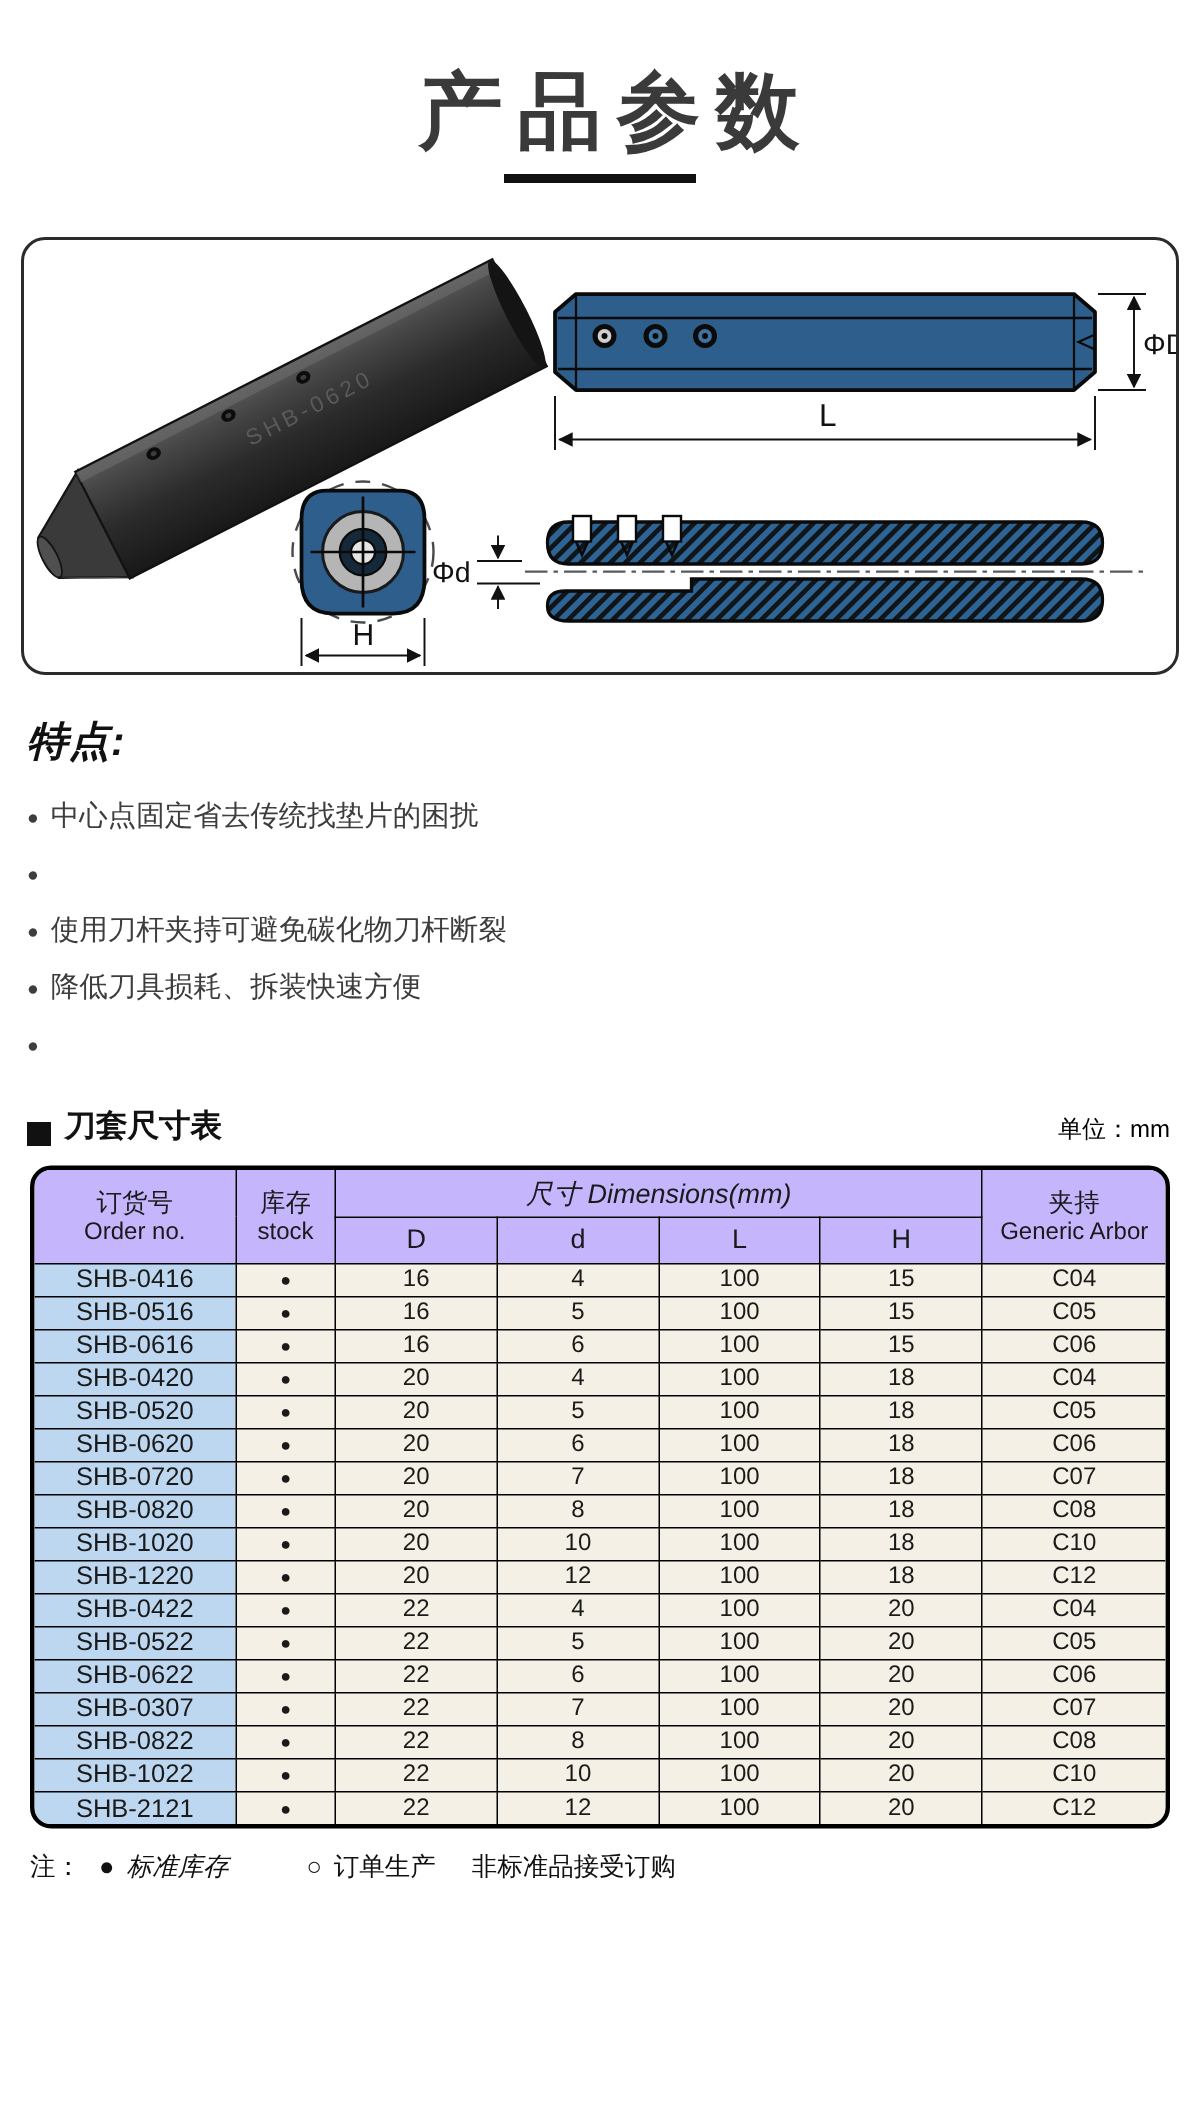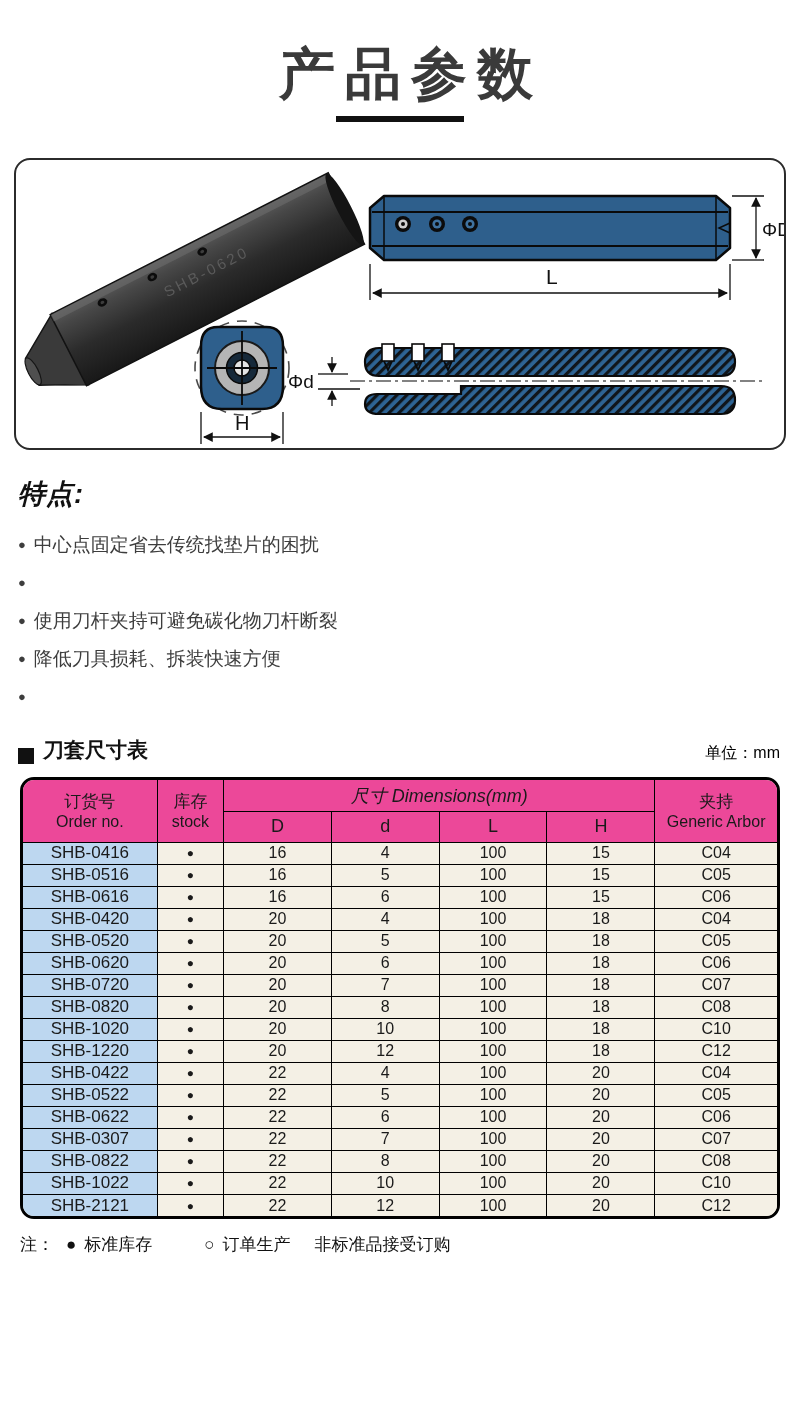--- a/index.html
+++ b/index.html
@@ -55,41 +55,41 @@
   .table-heading .sq { width: 16px; height: 16px; background: #111; display: inline-block; margin-right: 9px; }
   .unit-label { font-size: 16px; color: #000000; }
 
   .table-wrap {
     margin: 13px 20px 0 20px;
     border: 3px solid #000; border-radius: 14px;
     overflow: hidden; background: #f4f0e5;
   }
   table { width: 100%; border-collapse: collapse; table-layout: fixed; }
   th, td { border: 1.5px solid #000; text-align: center; padding: 0; }
-  th { background: #ec4899; font-weight: 400; }
+  th { background: #c4b5fd; font-weight: 400; }
   thead tr { height: 31px; }
   tbody tr { height: 22px; }
   .hdr-two-line { line-height: 1.25; font-size: 16px; color: #1a1a1a; }
   .hdr-two-line .zh { font-size: 17px; }
   .hdr-dims { font-size: 18px; color: #1a1a1a; font-style: italic; }
   .hdr-sub { font-size: 18px; color: #1a1a1a; }
   td { font-size: 16px; color: #1a1a1a; background: #f4f0e5; }
   td.col-order { background: #bdd7f0; font-size: 17px; }
   td.col-stock { font-size: 12px; }
   
   table tr > *:first-child { border-left: none; }
   table tr > *:last-child { border-right: none; }
   thead tr:first-child > * { border-top: none; }
   tbody tr:last-child > * { border-bottom: none; }
 
   
   .note { margin: 14px 20px 0 20px; font-size: 17px; color: #111; display: flex; align-items: center; }
   .note .sym { margin: 0 8px 0 10px; }
   .note .sym.first { margin-left: 12px; }
-  .note .lbl1 { margin-right: 42px; }
+  .note .lbl1 { margin-right: 42px; font-style: italic; }
   .note .lbl2 { margin-right: 24px; }
 </style>
 </head>
 <body>
 
 <div class="title-block">
   <div class="page-title">产品参数</div>
   <div class="title-underline"></div>
 </div>
 

